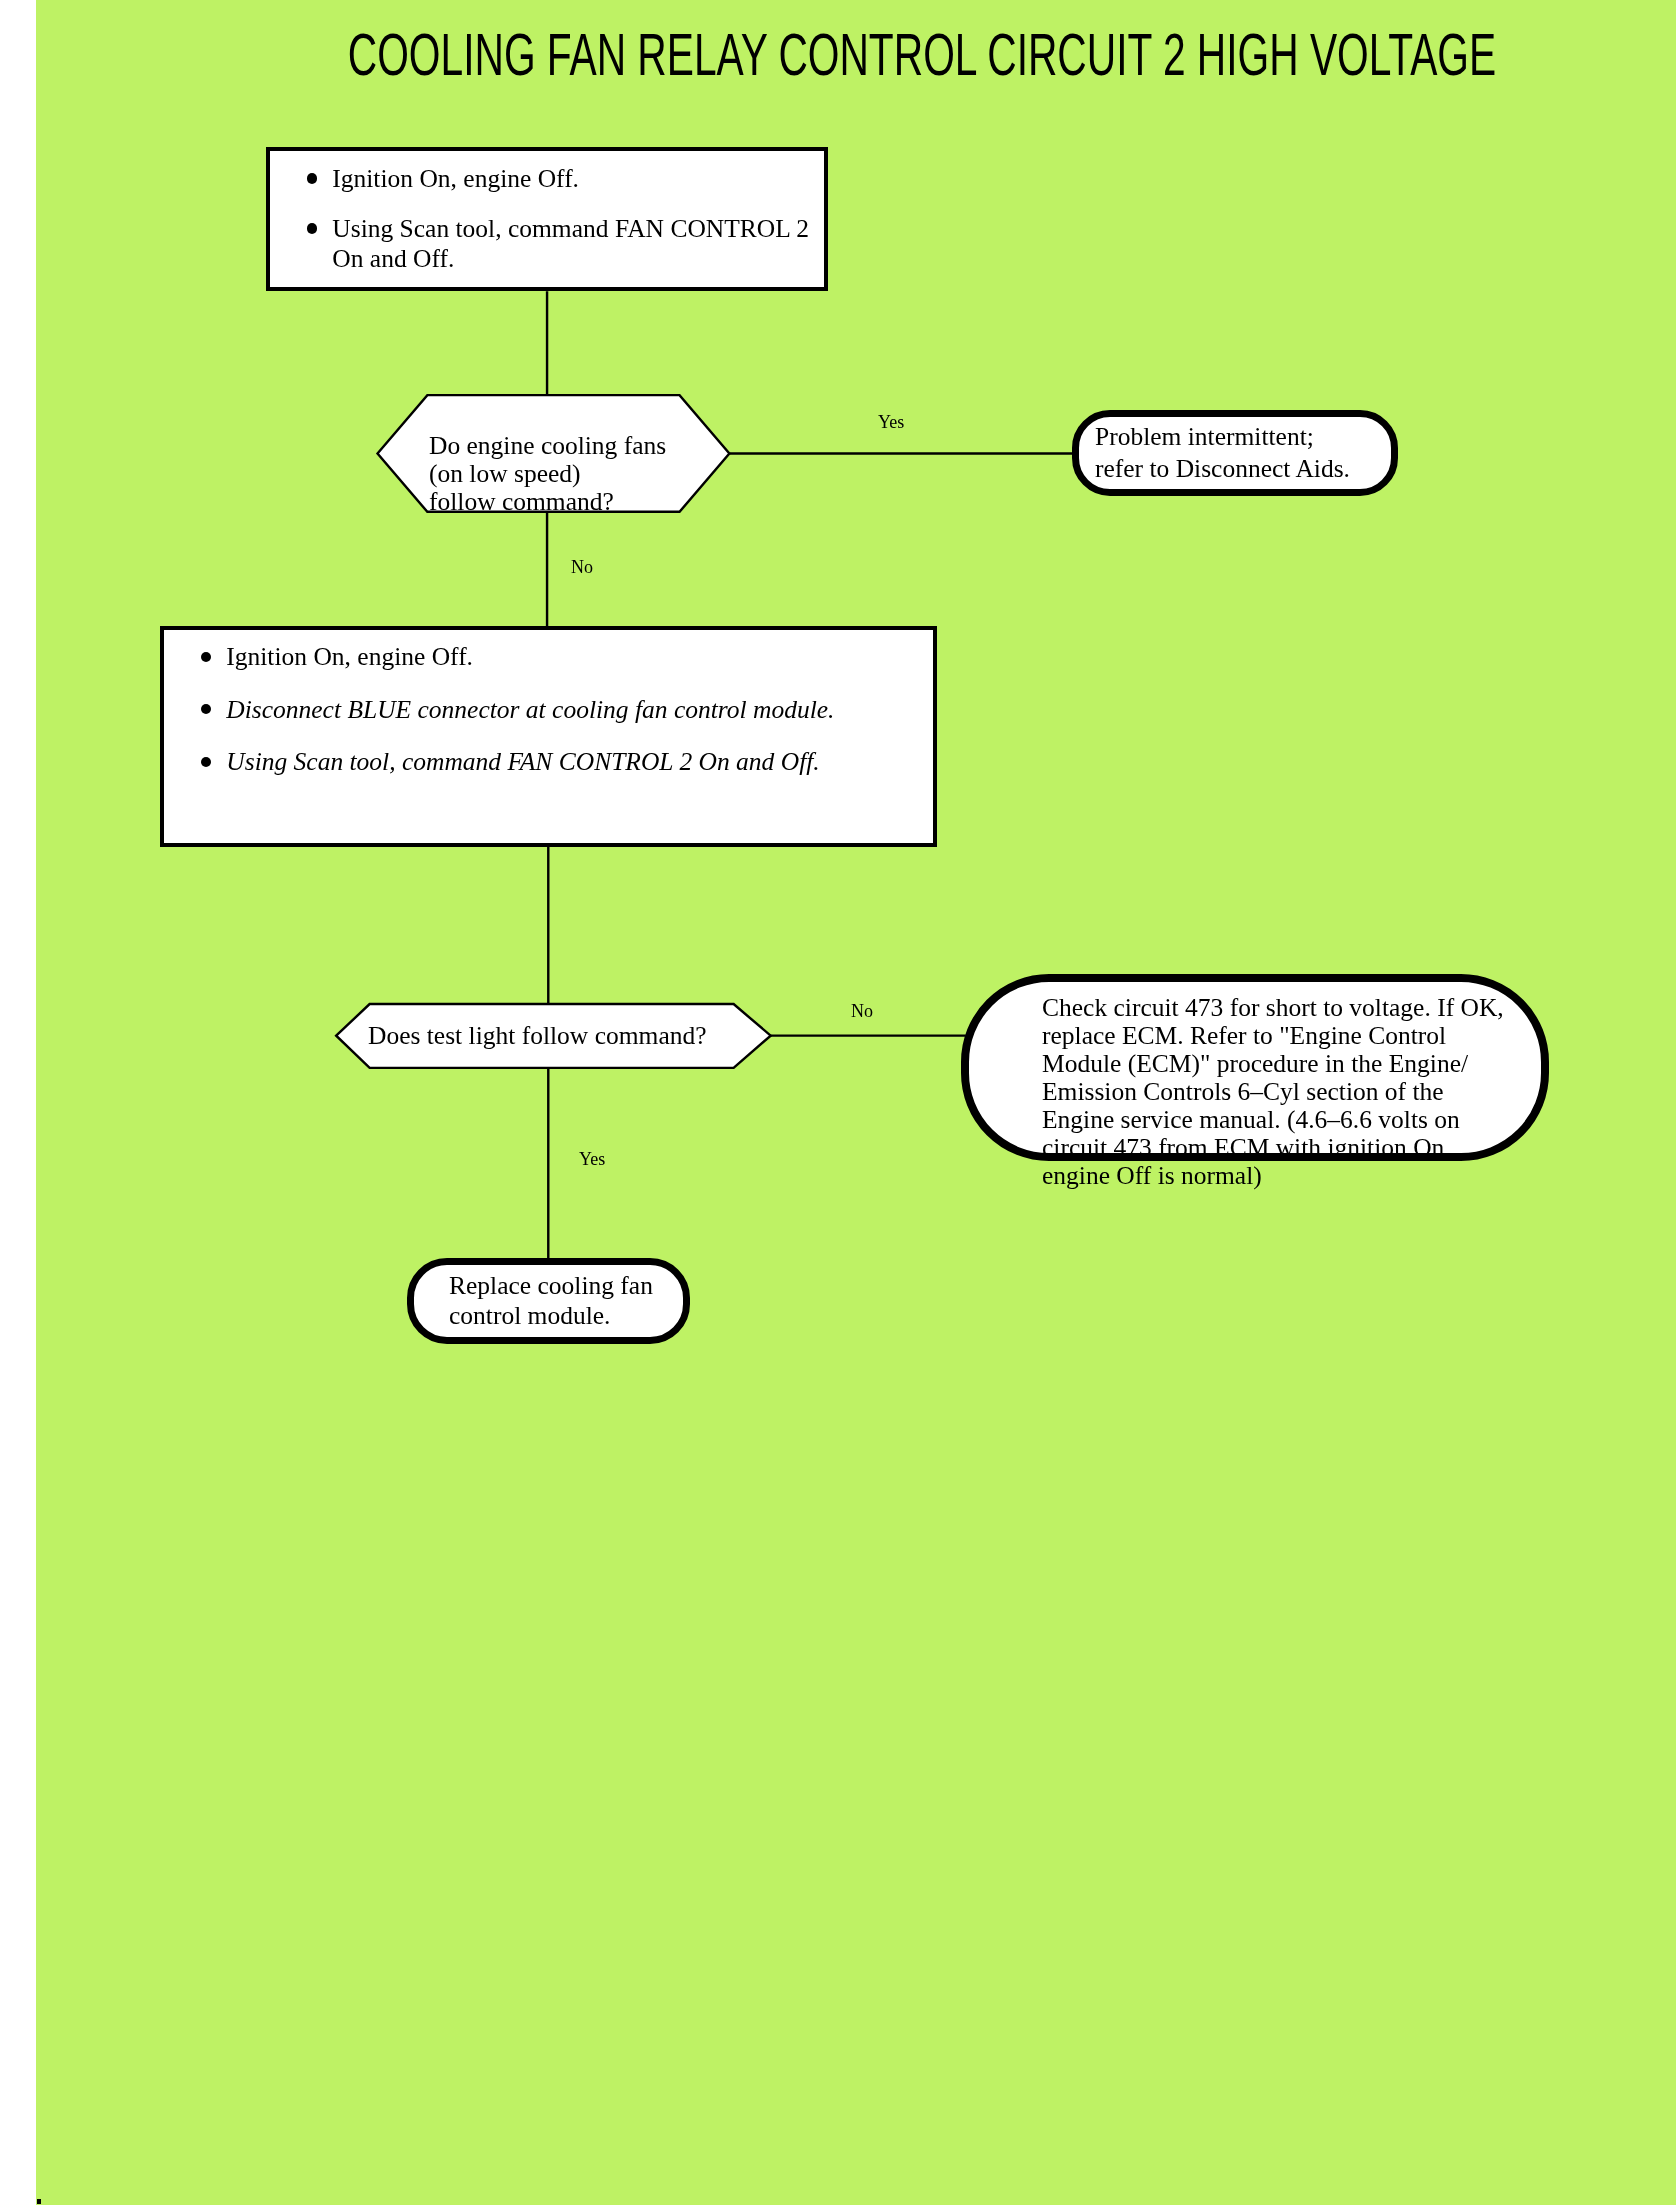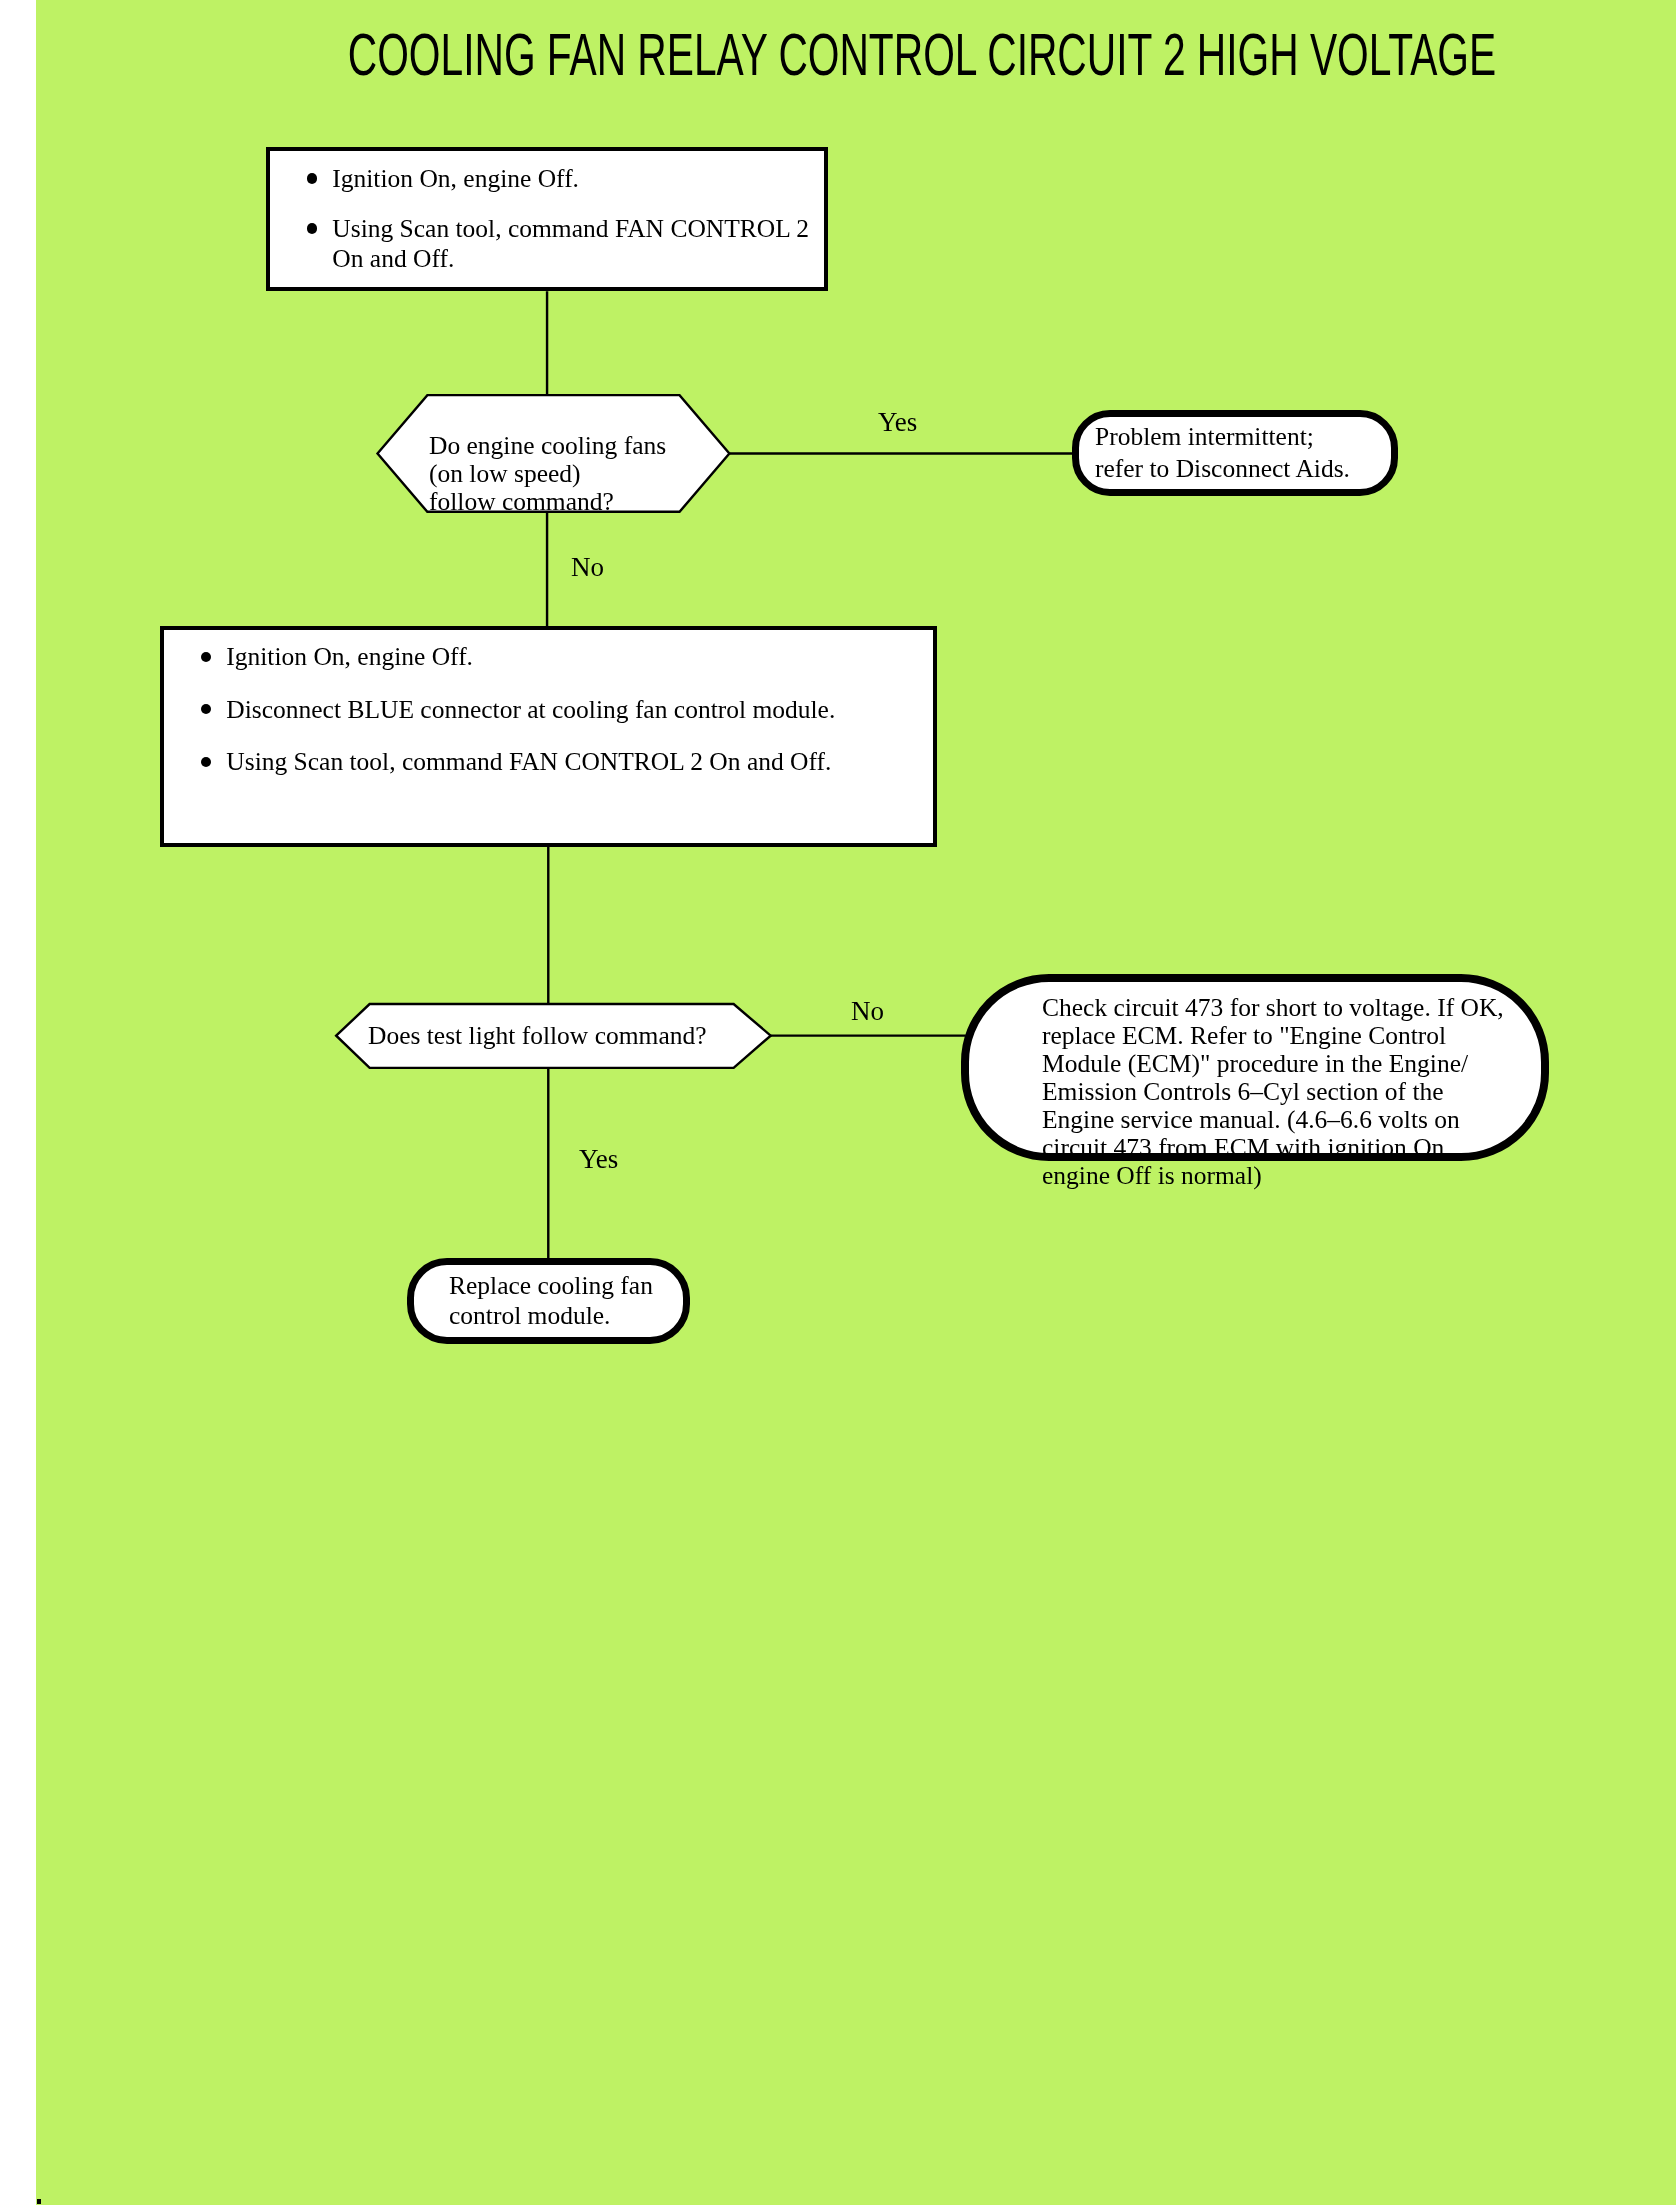--- a/index.html
+++ b/index.html
@@ -31,21 +31,21 @@
     box-sizing:border-box;
     border:4.3px solid #000;
     background:#fff;
     font-size:25.5px;
     line-height:30px;
     padding-left:13px;
   }
   .box-inner{padding:12.8px 11px 0 24px;}
   .bullet-row{display:flex;align-items:flex-start;}
   .bullet-row + .bullet-row{margin-top:20px;}
-  .b2 .bullet-row + .bullet-row{margin-top:22.5px;}
+  .b2 .bullet-row + .bullet-row{margin-top:22.5px;font-style:italic;}
   .bullet{
     flex:0 0 10.3px;
     width:10.3px;height:10.3px;
     margin-top:9.7px;
     margin-right:15px;
     border-radius:50%;
     background:#000;
   }
   .bullet-text{white-space:pre;}
   .pill{
@@ -62,21 +62,21 @@
   .hex-text{
     position:absolute;
     display:flex;
     flex-direction:column;
     justify-content:center;
     font-size:25.5px;
     white-space:pre;
   }
   .lbl{
     position:absolute;
-    font-size:27px;
+    font-size:18px;
     line-height:30px;
     white-space:nowrap;
   }
   .artifact{
     position:absolute;
     width:4.9px;height:4.9px;
     background:#000;
   }
 </style>
 </head>

